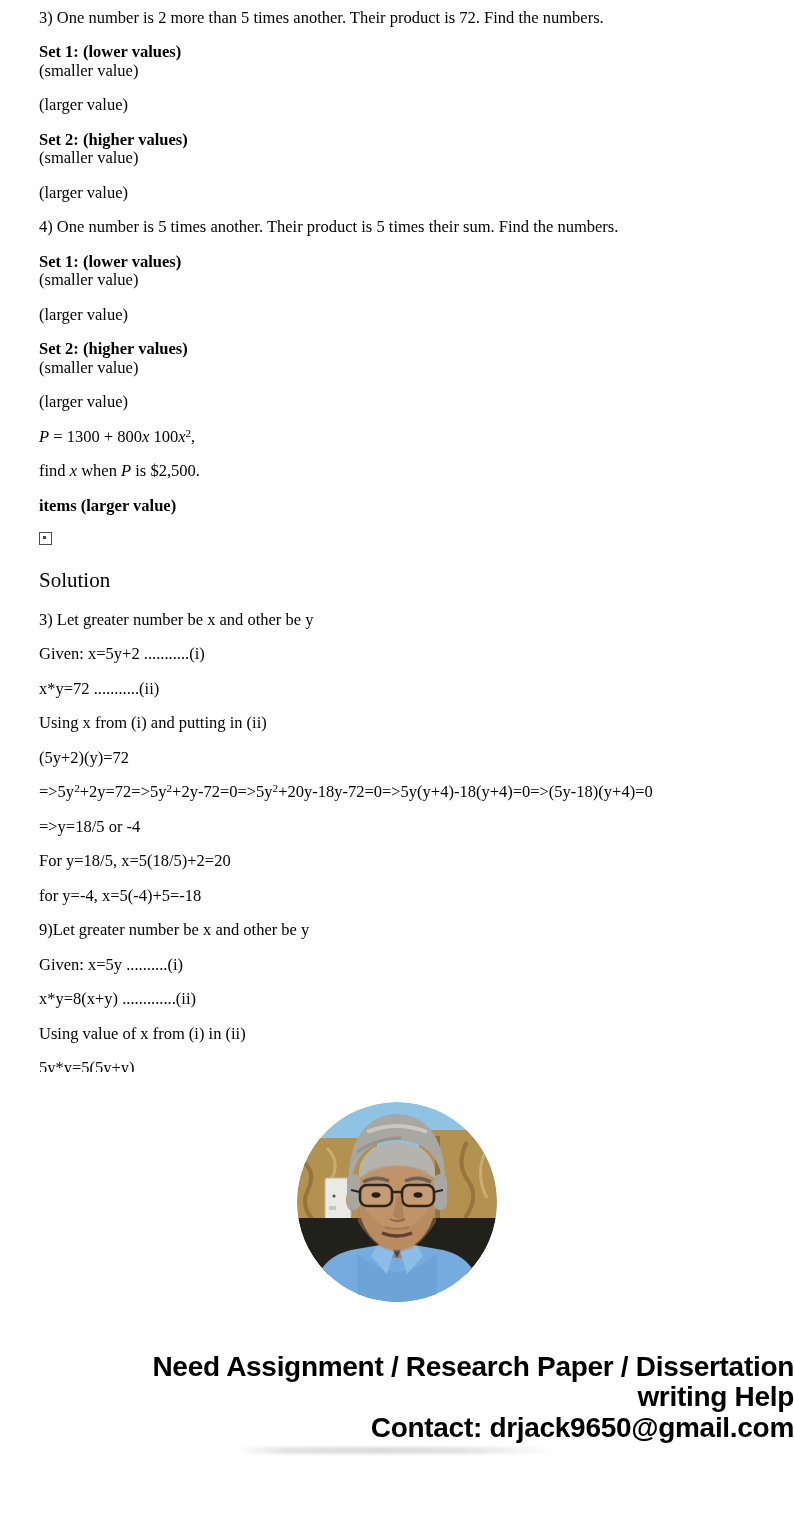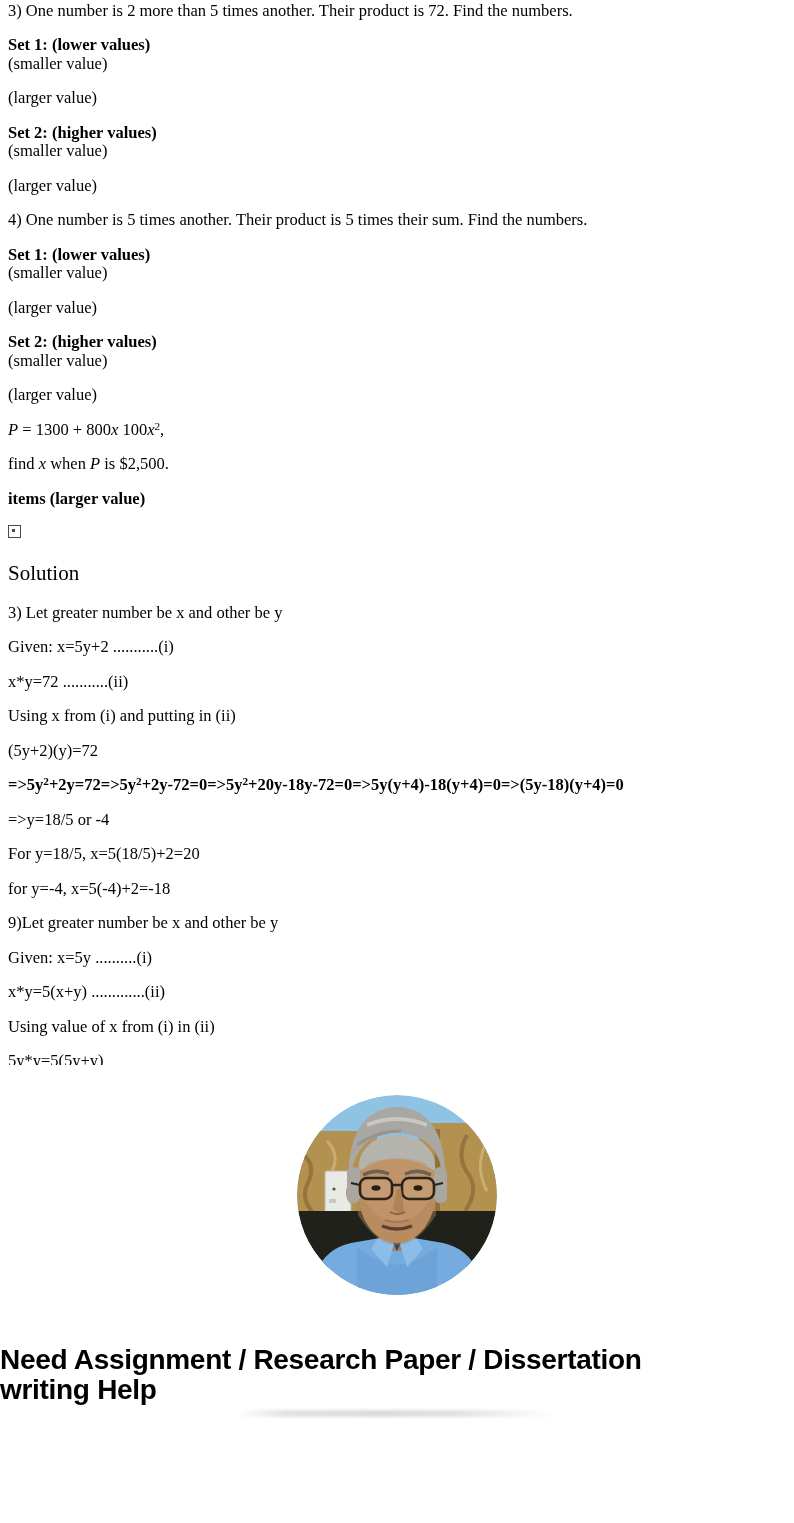--- a/index.html
+++ b/index.html
@@ -3,30 +3,31 @@
 <meta charset="utf-8">
 <style>
   html, body { margin: 0; padding: 0; background: #ffffff; }
   body {
     width: 794px;
     font-family: "Liberation Serif", serif;
     color: #000000;
     -webkit-font-smoothing: antialiased;
   }
   .content {
-    padding: 2px 8px 0 8px;
+    padding: 9px 8px 0 8px;
     font-size: 16.5px;
     line-height: 1.12;
+    margin-left: 31px;
   }
   .content p { margin: 16px 0; }
   .content p:first-child { margin-top: 0; }
   .content strong { font-weight: bold; }
   .content i { font-style: italic; }
   sup { font-size: 0.68em; line-height: 0; vertical-align: 5px; }
-  .longeq { letter-spacing: 0; white-space: nowrap; font-weight: bold; }
+  .longeq { letter-spacing: 0; white-space: nowrap; }
   h2.solution {
     font-family: "Liberation Serif", serif;
     font-size: 21px;
     font-weight: normal;
     margin: 20px 0 18px 0;
   }
   .missing-img {
     display: inline-block;
     width: 11px; height: 11px;
     border: 1px solid #4a4a4a;
@@ -42,21 +43,21 @@
   }
   .clip-last { height: 13px; overflow: hidden; margin-bottom: 0 !important; }
   .avatar-wrap {
     width: 200px; height: 200px;
     margin: 30px auto 0 auto;
     border-radius: 50%;
     overflow: hidden;
   }
   .promo {
     margin-top: 50px;
-    text-align: left;
+    text-align: right;
     font-family: "Liberation Sans", sans-serif;
     font-weight: bold;
     font-size: 28px;
     line-height: 1.08;
     letter-spacing: -0.3px;
     color: #000000;
   }
   .promo .line { white-space: nowrap; }
   .smudge {
     width: 320px; height: 7px;
@@ -115,25 +116,25 @@
     <p>3) Let greater number be x and other be y</p>
     <p>Given: x=5y+2 ...........(i)</p>
     <p>x*y=72 ...........(ii)</p>
     <p>Using x from (i) and putting in (ii)</p>
     <p>(5y+2)(y)=72</p>
 
     <p class="longeq"><span>=&gt;5y</span><sup>2</sup><span>+2y=72=&gt;5y</span><sup>2</sup><span>+2y-72=0=&gt;5y</span><sup>2</sup><span>+20y-18y-72=0=&gt;5y(y+4)-18(y+4)=0=&gt;(5y-18)(y+4)=0</span></p>
 
     <p>=&gt;y=18/5 or -4</p>
     <p>For y=18/5, x=5(18/5)+2=20</p>
-    <p>for y=-4, x=5(-4)+2=-18</p>
+    <p>for y=-4, x=5(-4)+5=-18</p>
 
     <p>9)Let greater number be x and other be y</p>
     <p>Given: x=5y ..........(i)</p>
-    <p>x*y=5(x+y) .............(ii)</p>
+    <p>x*y=8(x+y) .............(ii)</p>
     <p>Using value of x from (i) in (ii)</p>
     <p class="clip-last">5y*y=5(5y+y)</p>
 
   </section>
 
   <figure class="avatar-wrap" style="margin:30px auto 0 auto;">
     <svg viewBox="0 0 200 200" width="200" height="200">
       <defs>
         <clipPath id="circ">
             <circle cx="100" cy="100" r="100"></circle>
@@ -183,16 +184,17 @@
         <path d="M93 117 Q100 121 108 117" stroke="#8f6244" stroke-width="2" fill="none"></path>
         <path d="M85 131 Q100 137 115 131" stroke="#5f3f30" stroke-width="3.5" fill="none"></path>
         <path d="M88 125 Q100 129 112 125" stroke="#9a6c4e" stroke-width="2" fill="none" opacity="0.7"></path>
       </g>
     </svg>
   </figure>
 
   <footer class="promo">
     <div class="line">Need Assignment / Research Paper / Dissertation</div>
     <div class="line">writing Help</div>
+    <div class="line">Contact: drjack9650@gmail.com</div>
     <div class="smudge"></div>
   </footer>
 
 </main>
 
 </body></html>

